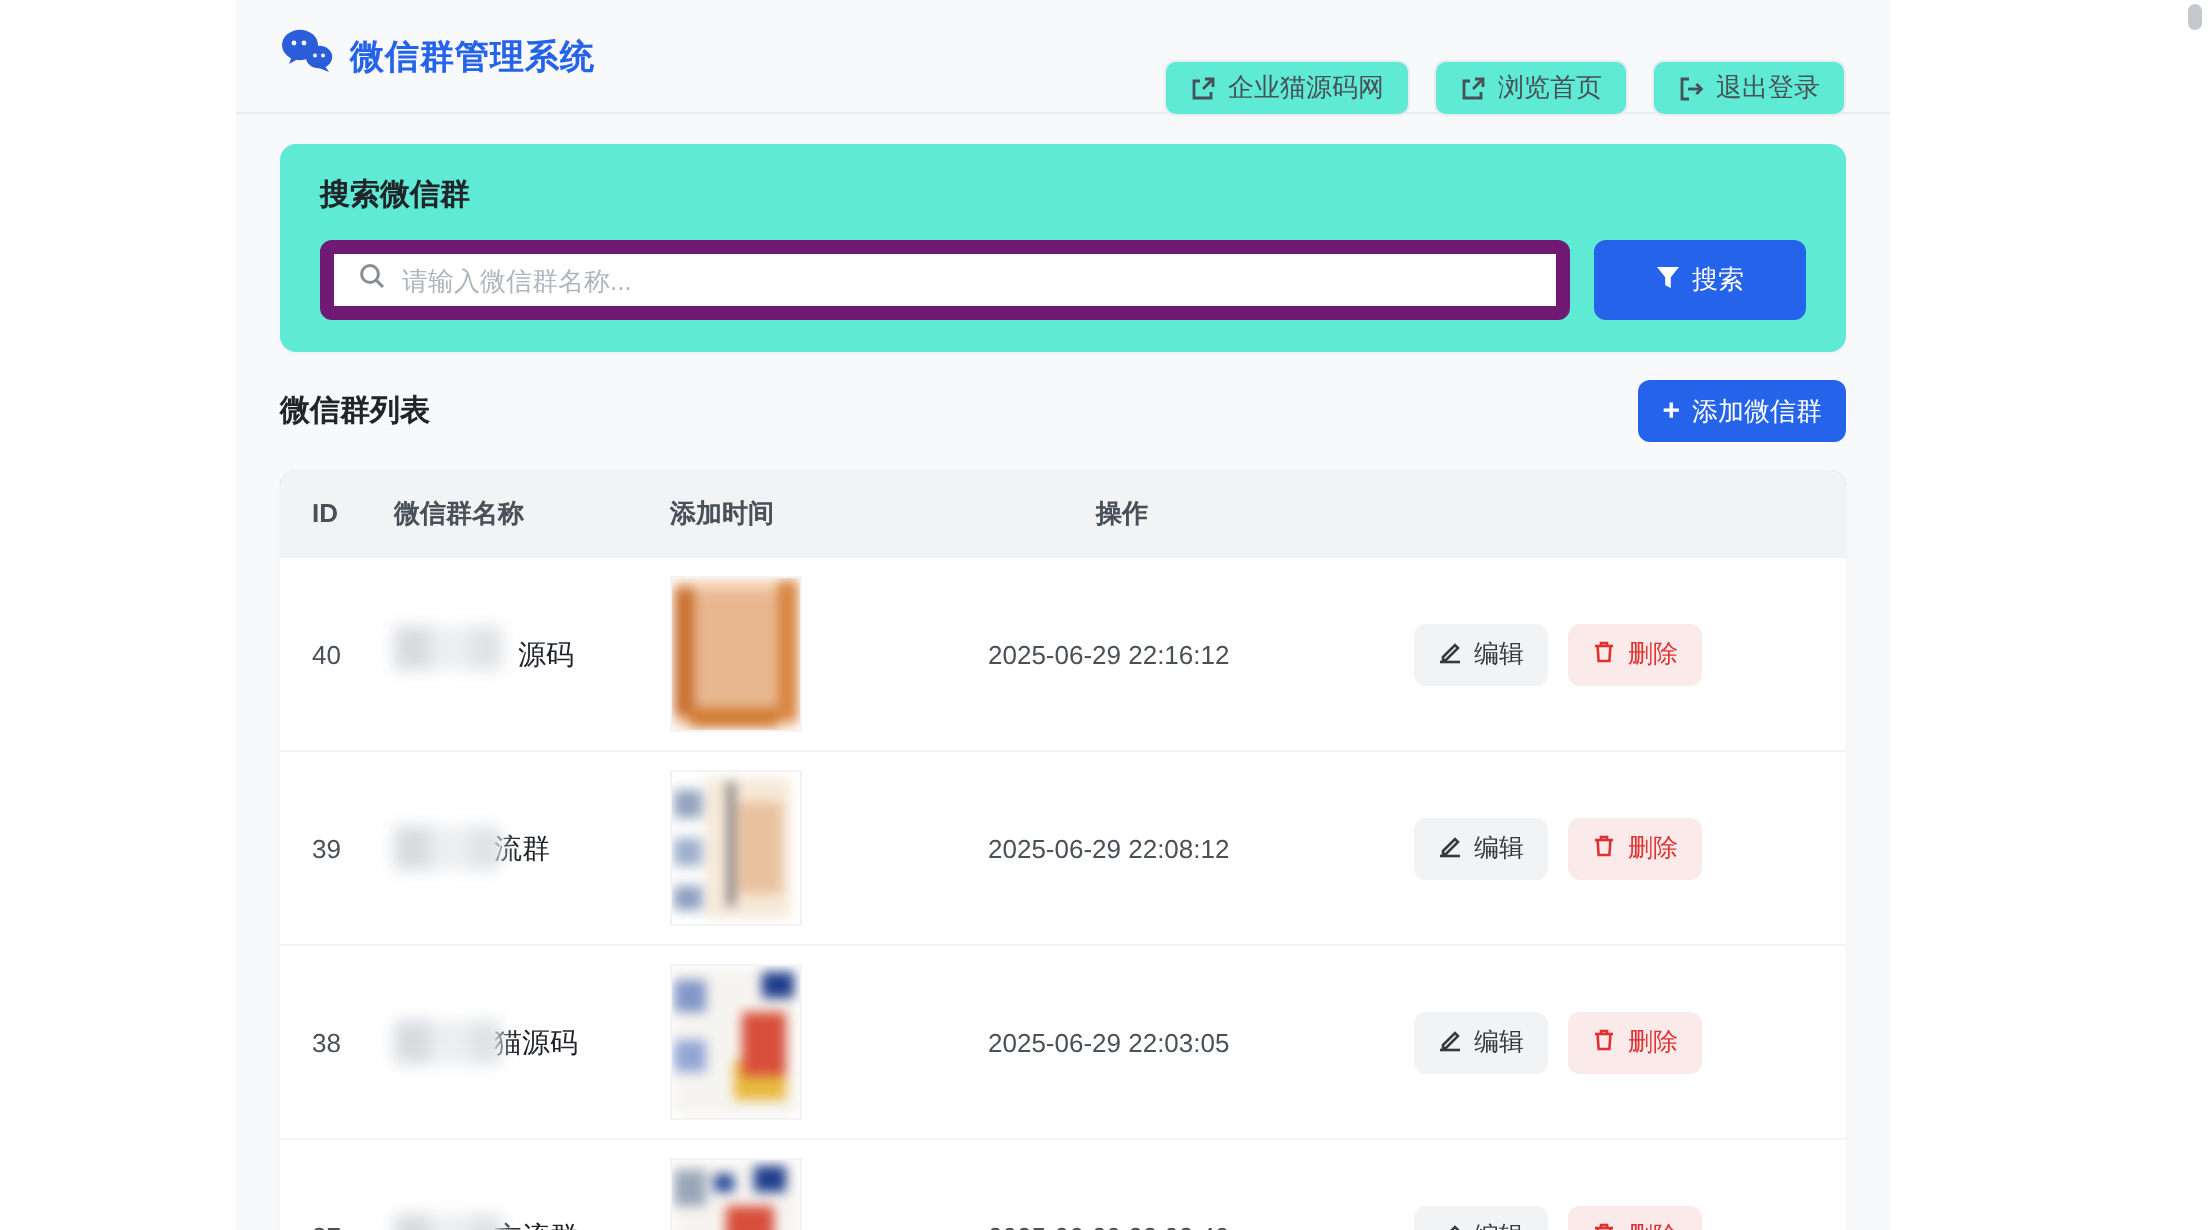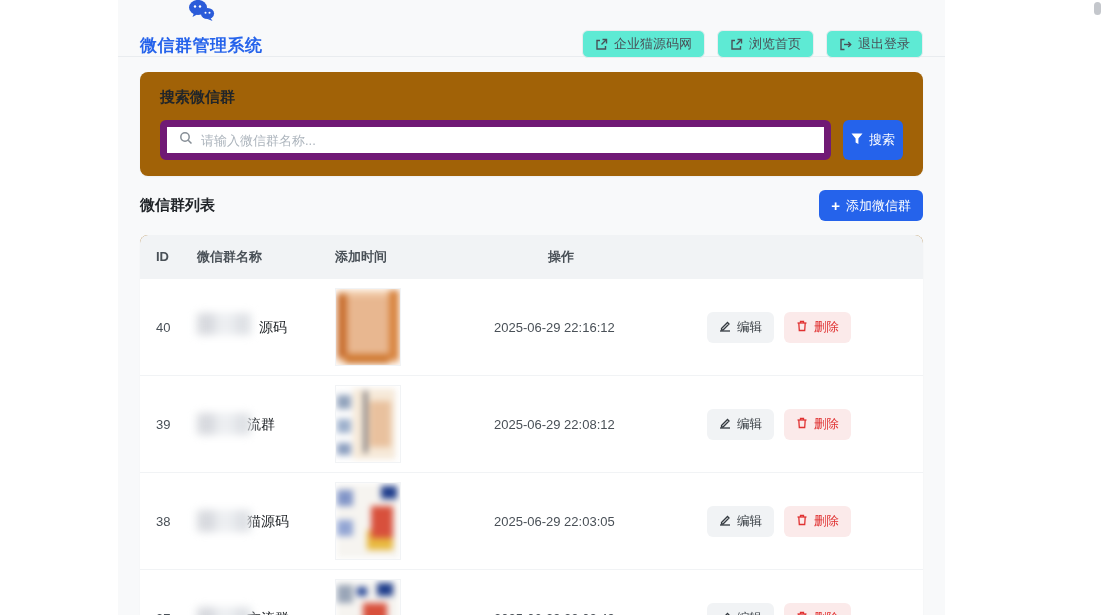--- a/index.html
+++ b/index.html
@@ -4,43 +4,43 @@
 <style>
   * { margin:0; padding:0; box-sizing:border-box; }
   html,body { width:1104px; height:615px; background:#ffffff; overflow:hidden;
               font-family:"Liberation Sans","DejaVu Sans",sans-serif; }
   .page { position:absolute; left:118px; top:0; width:827px; height:615px;
           background:#f8f9fa; overflow:hidden; }
 
   
   .topbar { height:57px; display:flex; align-items:center; justify-content:space-between;
             padding:0 22px; border-bottom:1px solid #e9ecef; }
-  .brand { display:flex; align-items:center; gap:8px;flex-direction:column; }
+  .brand { display:flex; align-items:center; gap:8px; }
   .brand-title { font-size:17px; font-weight:700; color:#2563eb; letter-spacing:.5px; }
   .nav { display:flex; gap:12px; }
   .nav-btn { display:flex; align-items:center; gap:6px; font-size:13px; color:#495057;
              background:#5eead4; border:1px solid #e9ecef; border-radius:6px;
              padding:4px 12px; cursor:pointer;margin-top:32px; }
   .nav-btn svg { display:block; }
 
   
   .main { padding:15px 22px 0 22px; }
-  .card { background:#a16207; border-radius:8px; box-shadow:0 1px 2px rgba(0,0,0,.04); }
+  .card { background:#5eead4; border-radius:8px; box-shadow:0 1px 2px rgba(0,0,0,.04); }
 
   .search-card { padding:16px 20px; }
   .card-title { font-size:15px; font-weight:700; color:#212529; }
   .search-row { display:flex; gap:12px; margin-top:13px; }
   .input-wrap { flex:1; height:40px; border:7px solid #701a75; border-radius:6px;
                 background:#fff; display:flex; align-items:center; gap:8px; padding:0 12px; }
   .input-wrap input { border:none; outline:none; flex:1; font-size:13px; color:#343a40;
                       font-family:inherit; background:transparent; }
   .input-wrap input::placeholder { color:#adb5bd; }
   .btn-primary { background:#2563eb; color:#fff; border:none; border-radius:6px;
                  font-size:13px; display:flex; align-items:center; gap:6px;
-                 padding:0 8px; height:40px; cursor:pointer; font-family:inherit; }
+                 padding:0 31px; height:40px; cursor:pointer; font-family:inherit; }
 
   .list-header { display:flex; align-items:center; justify-content:space-between; margin-top:14px; }
   .add-btn { height:31px; padding:0 12px; font-size:13px; }
   .plus { font-size:15px; font-weight:700; line-height:1; }
 
   
   .table-card { margin-top:14px; border-radius:8px 8px 0 0; overflow:hidden; }
   .t-head { display:flex; align-items:center; height:43px; background:#f1f3f5;
             font-size:13px; font-weight:700; color:#495057; }
   .t-row { display:flex; align-items:center; height:97px; background:#fff;

